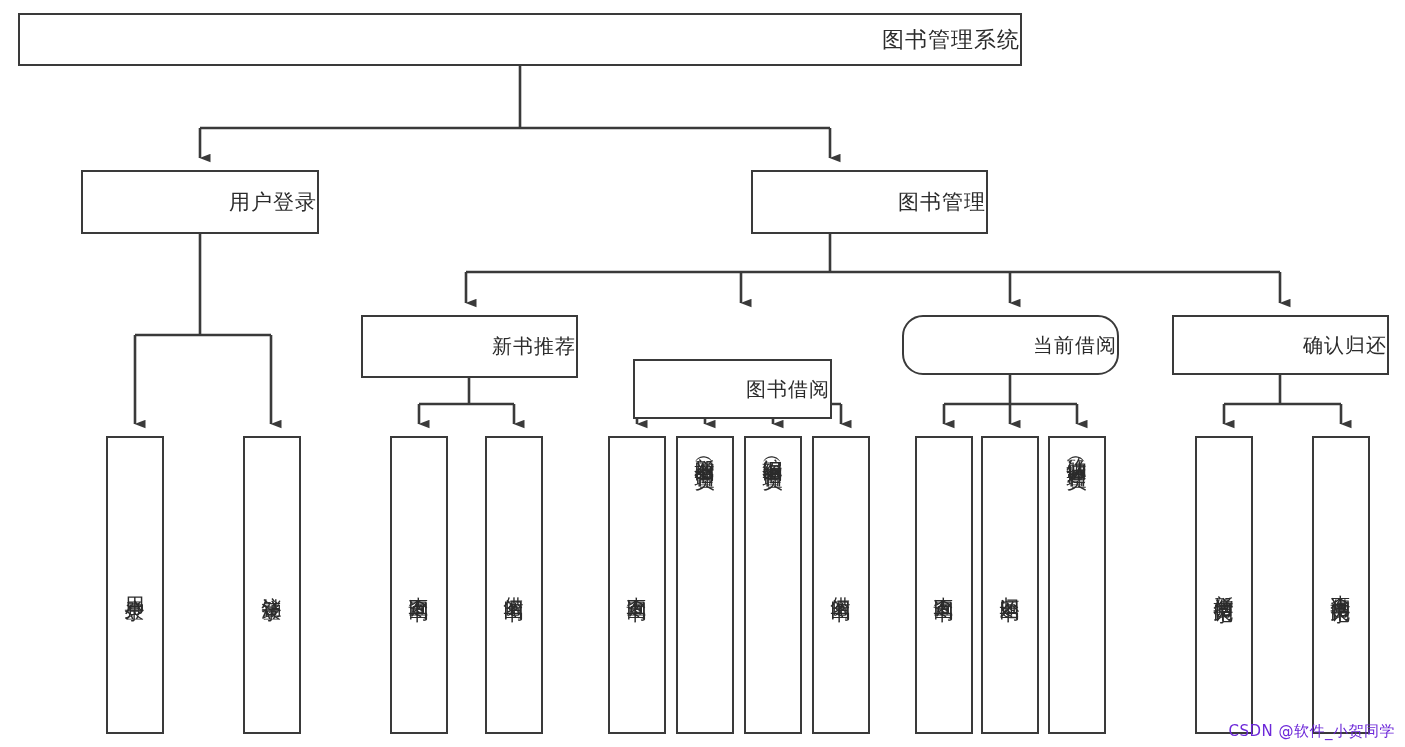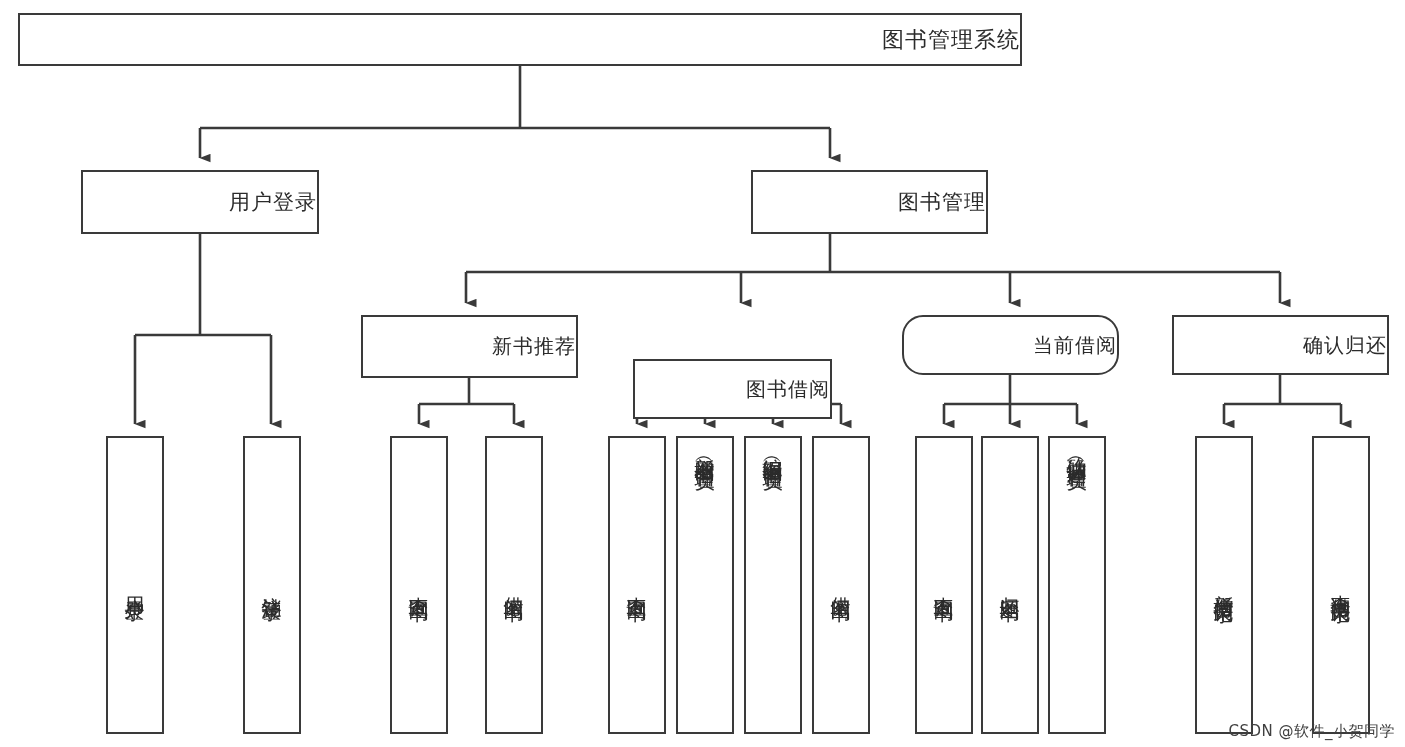--- a/index.html
+++ b/index.html
@@ -62,21 +62,21 @@
   }
   .htext {
     white-space: nowrap;
     letter-spacing: 1px;
   }
   .watermark {
     position: absolute;
     right: 10px;
     bottom: 6px;
     font-size: 15px;
-    color: #404040;
+    color: #6d28d9;
     z-index: 3;
     white-space: nowrap;
     letter-spacing: 0.5px;
   }
 </style>
 </head>
 <body>
 
 <div id="canvas">
 

